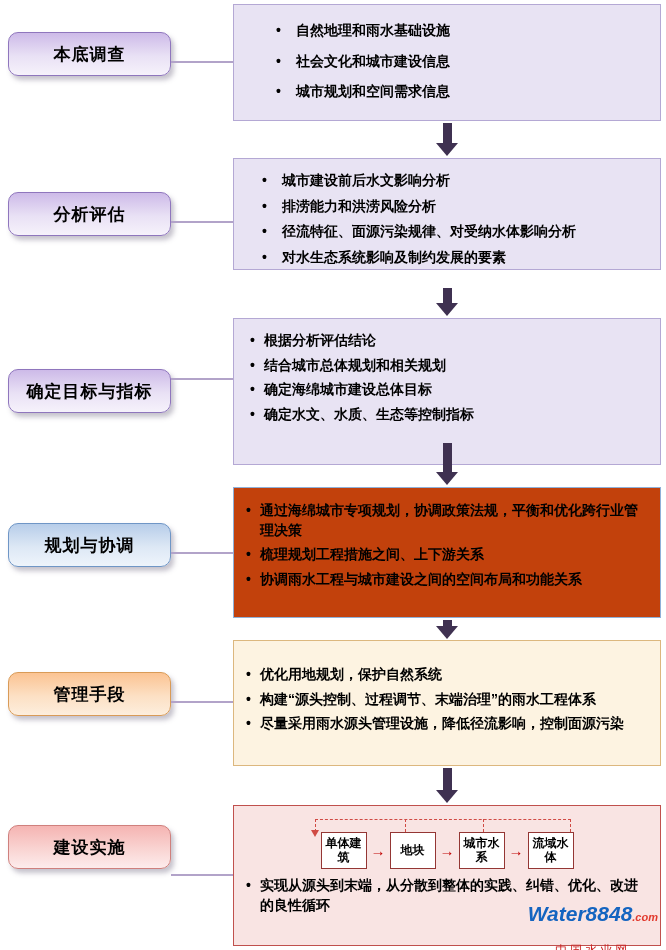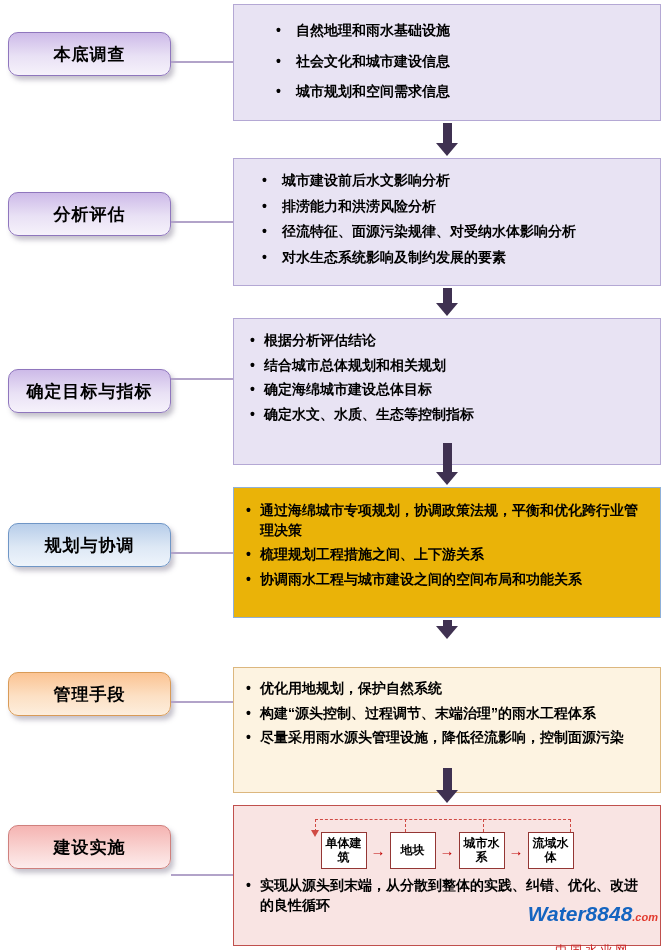--- a/index.html
+++ b/index.html
@@ -27,28 +27,28 @@
   .conn.c1{ top:61px; } .conn.c2{ top:221px; } .conn.c3{ top:378px; }
   .conn.c4{ top:552px; } .conn.c5{ top:701px; } .conn.c6{ top:874px; }
 
   
   .box {
     position:absolute; left:233px; width:428px;
     border:1px solid; color:#000; font-weight:bold; font-size:14px;
     padding:10px 14px; overflow:hidden;
   }
   .box-purple { background:#e8e3f3; border-color:#b4a8d4; }
-  .box-blue   { background:#eab308; border-color:#8fb0d8; }
+  .box-blue   { background:#c2410c; border-color:#8fb0d8; }
   .box-orange { background:#fdf3e1; border-color:#dcb77e; }
   .box-red    { background:#f9e4e3; border-color:#c0504d; }
   .box.s1{ top:4px;  height:117px; padding:16px 14px 10px 42px; }
-  .box.s2{ top:158px; height:128px; padding:12px 14px 24px 28px; }
+  .box.s2{ top:158px; height:112px; padding:12px 14px 24px 28px; }
   .box.s3{ top:318px; height:147px; padding:12px 12px 8px 16px; }
   .box.s4{ top:487px; height:131px; padding:13px 12px 8px 12px; }
-  .box.s5{ top:667px; height:126px; padding:11px 12px 8px 12px; }
+  .box.s5{ top:640px; height:126px; padding:24px 12px 8px 12px; }
   .box.s6{ top:805px; height:141px; padding:8px 12px; }
 
   ul.bullets { list-style:none; }
   .bullets li { position:relative; padding-left:15px; line-height:1.4; }
   .bullets li::before { content:"\2022"; position:absolute; left:0; top:0; }
   .gap-lg li { margin-bottom:11px; padding-left:20px; }
   .gap-md li { margin-bottom:6px;  padding-left:20px; }
   .gap-sm li { margin-bottom:5px;  padding-left:14px; }
 
   

